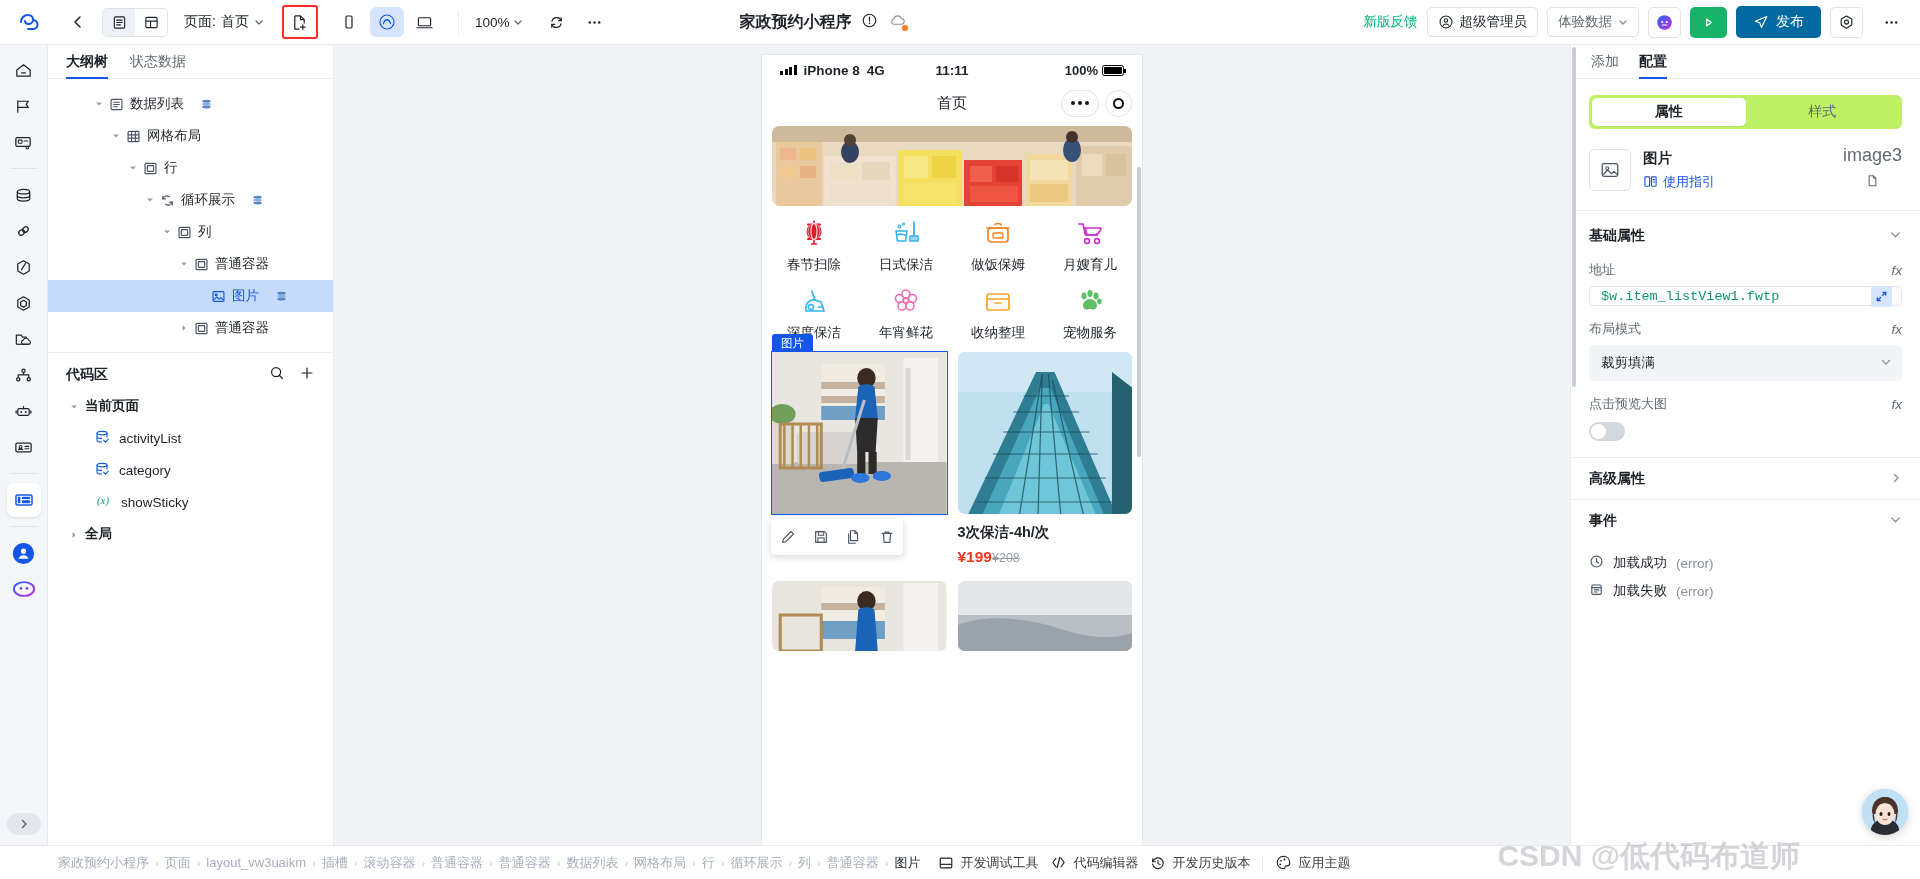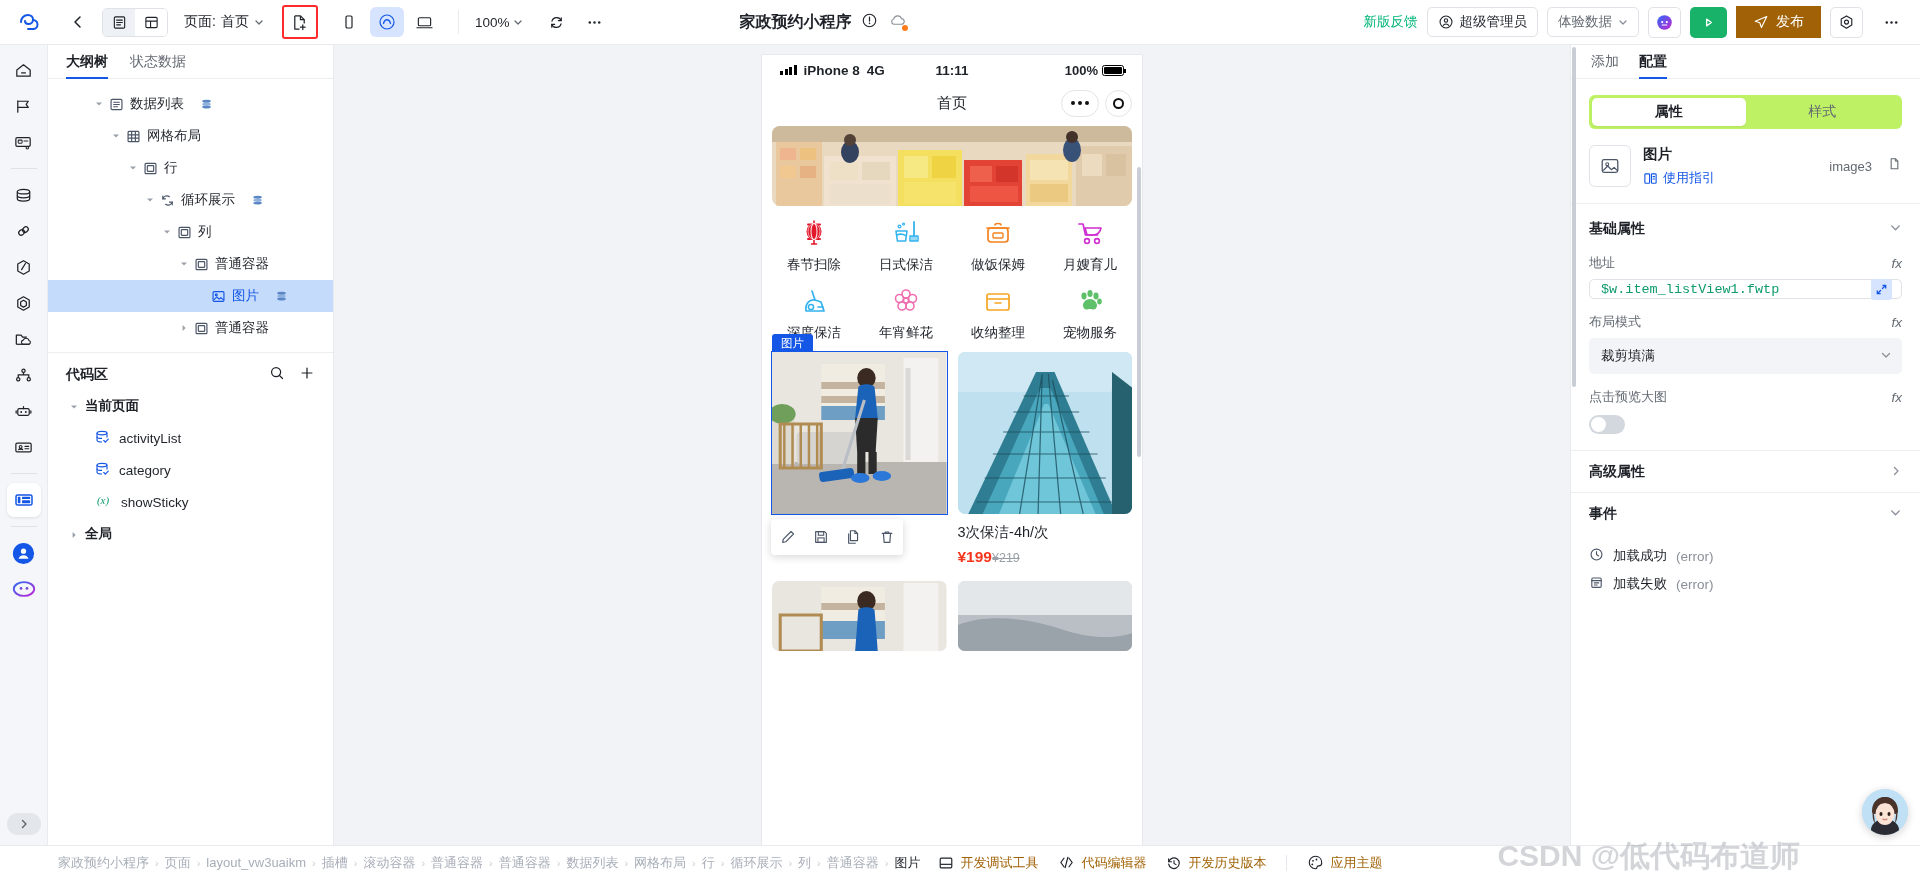--- a/index.html
+++ b/index.html
@@ -31,21 +31,21 @@
   .tb-titlewrap { display:flex; align-items:center; gap:10px; margin-left:126px; }
   .tb-right { margin-left:auto; display:flex; align-items:center; gap:9px; padding-right:10px;}
   .lnk-green { color:#00b578; font-size:13.5px; cursor:pointer;}
   .pill { height:30px; border:1px solid #dfe2e6; border-radius:5px; display:flex; align-items:center;
           gap:6px; padding:0 10px; cursor:pointer; font-size:13.5px; background:#fff;}
   .pill.mut { color:#646a73; }
   .sqbtn { width:33px; height:31px; border:1px solid #dfe2e6; border-radius:5px; display:flex;
            align-items:center; justify-content:center; cursor:pointer; background:#fff;}
   .runbtn { width:37px; height:31px; background:#18b368; border-radius:5px; display:flex;
             align-items:center; justify-content:center; cursor:pointer;}
-  .pubbtn { height:32px; background:#a16207; color:#fff; border-radius:0; display:flex; align-items:center;
+  .pubbtn { height:32px; background:#0369a1; color:#fff; border-radius:5px; display:flex; align-items:center;
             gap:7px; padding:0 17px; font-size:14px; cursor:pointer;}
 
   
   .body { flex:1; display:flex; min-height:0; }
 
   
   .rail { width:48px; background:#f4f6f9; border-right:1px solid #e8eaed; display:flex;
           flex-direction:column; align-items:center; padding-top:8px; gap:2px; position:relative;}
   .rail .ri { width:34px; height:34px; border-radius:7px; display:flex; align-items:center;
               justify-content:center; cursor:pointer; }
@@ -101,21 +101,21 @@
   .icell { flex:1; display:flex; flex-direction:column; align-items:center; gap:6px; cursor:pointer;}
   .icell .lbl { font-size:13.5px; color:#1f2329;}
   .glyph { width:34px; height:34px; display:flex; align-items:center; justify-content:center;}
 
   .prodgrid { display:flex; gap:11px; padding:10px 10px 0 10px; position:relative;}
   .prod { flex:1; min-width:0; position:relative;}
   .prodimg { width:100%; height:162px; border-radius:7px; overflow:hidden; position:relative;}
   .prod.sel .prodimg { border-radius:0; outline:1.5px solid #1457e6; }
   .seltag { position:absolute; top:-18px; left:0; background:#1457e6; color:#fff; font-size:11.5px;
             padding:2px 9px; border-radius:3px 3px 0 0;}
-  .prodtitle { font-size:14.5px; font-weight:400; margin-top:9px;}
+  .prodtitle { font-size:14.5px; font-weight:700; margin-top:9px;}
   .price { margin-top:6px; }
   .price .now { color:#f5361e; font-weight:700; font-size:15.5px;}
   .price .old { color:#9aa0a8; text-decoration:line-through; font-size:12.5px;}
   .toolpop { position:absolute; left:-1px; top:167px; width:132px; height:36px; background:#fff;
              box-shadow:0 2px 9px rgba(0,0,0,.16); border-radius:4px; display:flex;
              align-items:center; justify-content:space-around; z-index:6;}
   .toolpop div{cursor:pointer;display:flex;align-items:center;justify-content:center;width:22px;height:22px;}
   .pscroll { position:absolute; right:1px; top:112px; width:4px; height:290px; background:#c9ced6; border-radius:2px;}
 
   
@@ -123,21 +123,21 @@
   .rtabs { height:34px; display:flex; align-items:flex-end; gap:20px; padding:0 20px; border-bottom:1px solid #eceef1;}
   .segbig { margin:16px 18px 0 18px; height:34px; background:#bef264; border-radius:6px; display:flex; padding:3px;}
   .segbig div { flex:1; display:flex; align-items:center; justify-content:center; border-radius:5px;
                 font-size:14px; cursor:pointer; color:#646a73;}
   .segbig div.on { background:#fff; color:#1f2329; font-weight:700; box-shadow:0 1px 2px rgba(0,0,0,.07);}
   .compcard { display:flex; align-items:center; gap:12px; padding:16px 18px; border-bottom:1px solid #eceef1;}
   .compthumb { width:42px; height:42px; border:1px solid #dfe2e6; border-radius:6px; display:flex;
                align-items:center; justify-content:center;}
   .compname { font-size:14.5px; font-weight:700;}
   .compguide { display:flex; align-items:center; gap:5px; color:#1457e6; font-size:13px; margin-top:5px; cursor:pointer;}
-  .compid { margin-left:auto; display:flex; align-items:center; gap:15px; color:#646a73; font-size:13px;}
+  .compid { margin-left:auto; display:flex; align-items:center; gap:7px; color:#646a73; font-size:18px;flex-direction:column;}
   .sect { padding:14px 18px 0 18px; }
   .secthead { display:flex; align-items:center; font-size:14px; font-weight:700; cursor:pointer; height:22px;}
   .secthead .cv { margin-left:auto; color:#8a9099; }
   .fieldlbl { display:flex; align-items:center; margin-top:14px; font-size:13px; color:#646a73;}
   .fieldlbl .fx { margin-left:auto; font-style:italic; color:#646a73; font-size:13.5px;}
   .inputbox { margin-top:7px; height:20px; border:1px solid #dfe2e6; border-radius:5px; display:flex;
               align-items:center; padding:0 9px 0 11px; cursor:text;}
   .inputbox .val { flex:1; color:#0f9a6e; font-family:"Liberation Mono","DejaVu Sans Mono",monospace; font-size:13.5px;}
   .expandbtn { width:21px; height:21px; background:#d6e4ff; border-radius:3px; display:flex;
                align-items:center; justify-content:center; cursor:pointer;}
@@ -153,21 +153,21 @@
   .evrow .gray { color:#8a9099; }
   .rscroll { position:absolute; left:1px; top:2px; width:4px; height:340px; background:#c9ced6; border-radius:2px;}
 
   
   .bottom { height:34px; min-height:34px; background:#fff; border-top:1px solid #e8eaed;
             display:flex; align-items:center; padding-left:58px; font-size:13px; position:relative; z-index:20;}
   .crumbs { display:flex; align-items:center; gap:6px; color:#a8aeb8; max-width:1060px; overflow:hidden; white-space:nowrap;}
   .crumbs .c { cursor:pointer; }
   .crumbs .c.last { color:#1f2329; }
   .crumbs .sp { color:#c8ccd4; font-size:11px;}
-  .bactions { display:flex; align-items:center; gap:20px; margin-left:18px; color:#a16207;}
+  .bactions { display:flex; align-items:center; gap:12px; margin-left:18px; color:#404040;}
   .bact { display:flex; align-items:center; gap:6px; cursor:pointer; }
   .bsep { width:1px; height:16px; background:#e4e7eb; }
 
   
   .helper { position:absolute; right:12px; bottom:44px; width:46px; height:46px; border-radius:50%;
             background:#bfe0f5; overflow:hidden; z-index:40; cursor:pointer; box-shadow:0 2px 8px rgba(0,0,0,.18);}
   .wm { position:absolute; right:120px; bottom:2px; font-size:30px; color:rgba(130,135,145,.35);
         font-weight:700; pointer-events:none; z-index:25; white-space:nowrap;}
 </style>
 </head>
@@ -900,21 +900,21 @@
                 <path d="M40 162L84 52h4l46 110z" fill="#6fc6d8"></path>
                 <g stroke="#1d4f5e" stroke-width="1.2" opacity=".8">
                   <path d="M18 150h134M26 126h118M34 102h102M44 80h84M54 60h64M64 44h44"></path>
                   <path d="M60 162L82 22M78 162l4-140M100 162L88 22M122 162L92 28"></path>
                 </g>
                 <path d="M150 20l20 16v126h-20z" fill="#25616f"></path>
               </svg>
             </div>
             <div class="prodtitle">3次保洁-4h/次</div>
             <div class="price">
-              <span class="now">¥199</span><span class="old">¥219</span>
+              <span class="now">¥199</span><span class="old">¥208</span>
             </div>
           </div>
         </div>
 
         <div class="prodgrid" style="margin-top:5px">
           <div class="prod">
             <div class="prodimg" style="height:70px">
               <svg width="100%" height="100%" viewBox="0 0 170 70" preserveAspectRatio="none">
                 <rect width="170" height="70" fill="#e9e6e0"></rect>
                 <rect x="48" y="6" width="62" height="52" fill="#f1ece1"></rect>

